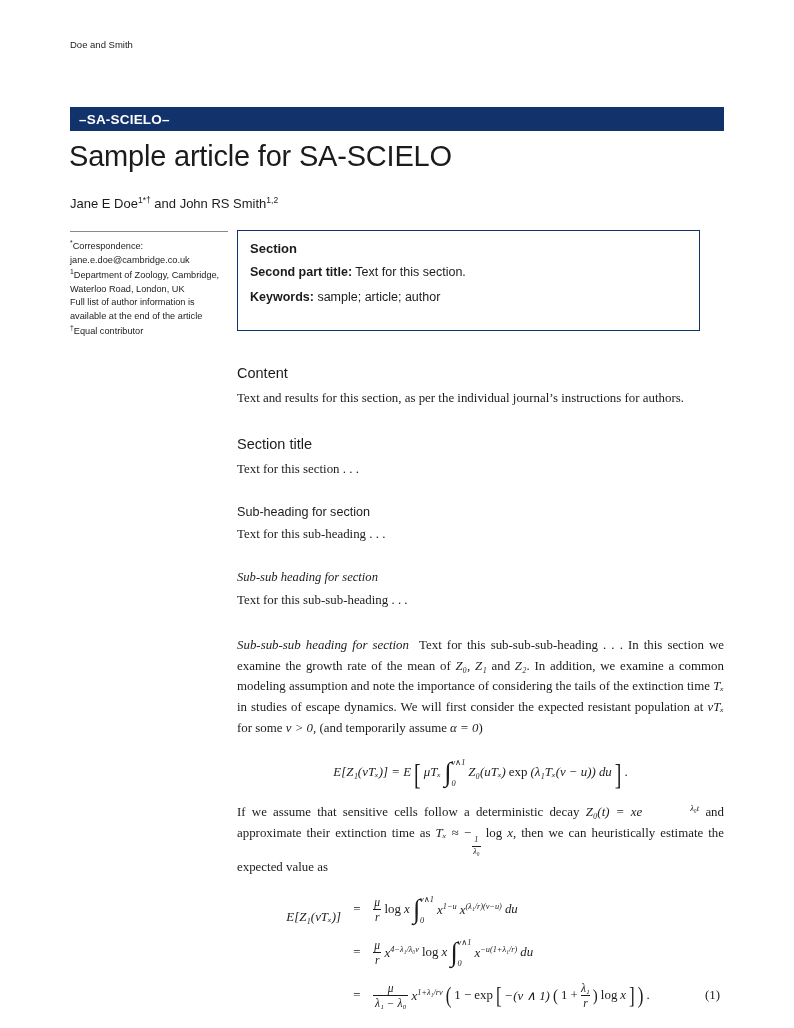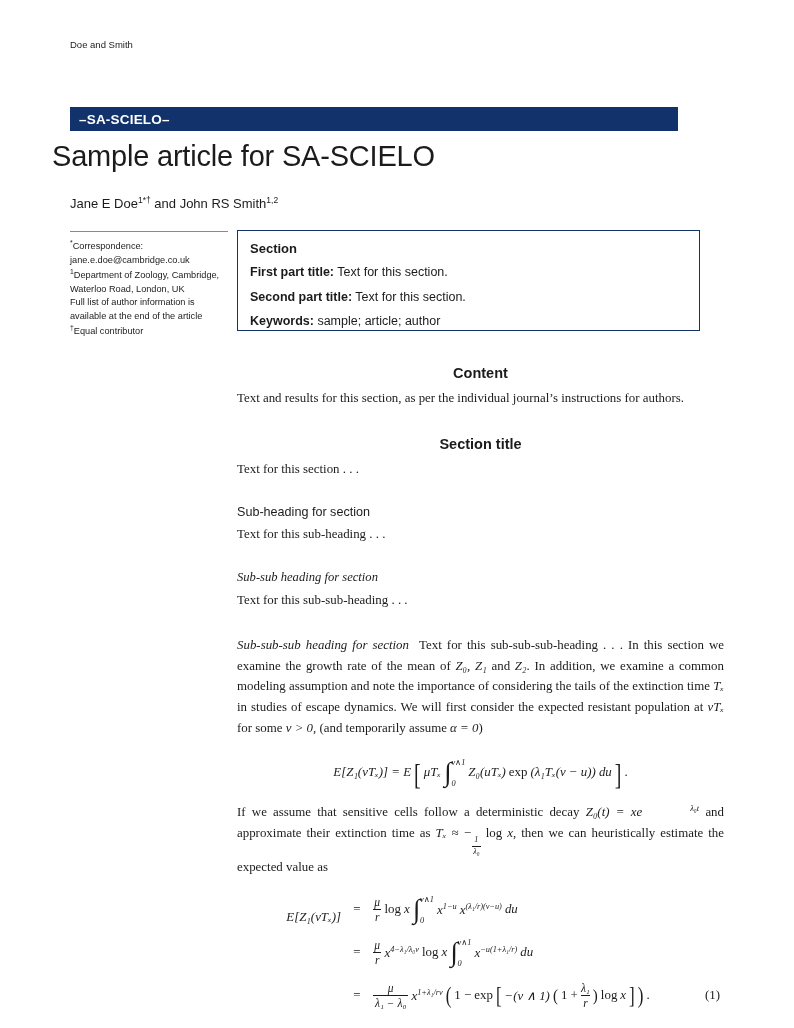--- a/index.html
+++ b/index.html
@@ -12,28 +12,28 @@
     background: var(--paper, #ffffff);
     color: var(--ink, #1b1b1b);
     overflow: hidden;
     font-family: "Liberation Serif", "DejaVu Serif", serif;
   }
   .sans { font-family: "Liberation Sans", "DejaVu Sans", sans-serif; }
 
   .running { position: absolute; left: 70px; top: 39px; font-size: 9.5px; }
 
   .banner {
-    position: absolute; left: 70px; top: 107px; width: 608px; height: 24px;
+    position: absolute; left: 70px; top: 107px; width: 654px; height: 24px;
     background: var(--navy, #12326b); color: #ffffff;
     display: flex; align-items: center; padding-left: 9px;
     font-weight: bold; font-size: 13.5px; letter-spacing: .2px;
   }
 
   .title {
-    position: absolute; left: 52px; top: 140px; margin: 0;
+    position: absolute; left: 69px; top: 140px; margin: 0;
     font-size: 29px; font-weight: 500; letter-spacing: -.2px;
   }
 
   .authors { position: absolute; left: 70px; top: 195px; font-size: 13px; }
   .authors sup { font-size: 8.5px; }
 
   .sidebar {
     position: absolute; left: 70px; top: 231px; width: 158px;
     border-top: 1px solid var(--rule, #8a8a8a); padding-top: 6px;
     font-size: 9.2px; line-height: 1.47;
@@ -46,21 +46,21 @@
     border: 1.5px solid var(--navy, #12326b); padding: 10px 12px;
     font-size: 12.5px;
   }
   .abshead { font-weight: bold; font-size: 13px; margin-bottom: 8px; }
   .absitem { margin: 0 0 7px; line-height: 1.4; }
   .absitem b { font-weight: bold; }
 
   .main { position: absolute; left: 237px; top: 361px; width: 487px; }
   .main p { margin: 0; font-size: 12.9px; line-height: 1.62; text-align: justify; }
 
-  h2.sec { font-size: 14.5px; margin: 4px 0 7px; font-weight: bold; text-align: center; }
+  h2.sec { font-size: 14.5px; margin: 4px 0 7px; font-weight: normal; }
   h2.sec2 { margin: 27px 0 7px; }
   .h3 { font-size: 12.6px; margin: 25px 0 5px; font-weight: normal; }
   .h4 { font-style: italic; }
   .p-gap { margin-top: 24px !important; }
 
   .mi { font-style: italic; font-family: Liberation Serif, serif; }
   .fn, .up, .dot { font-style: normal; }
   .isup { font-size: 8.5px; font-style: italic; margin-left: 48px; }
 
   .ifrac {
@@ -119,21 +119,20 @@
 
   <aside class="sidebar sans">
     <div class="side-item"><sup>*</sup><span>Correspondence: jane.e.doe@cambridge.co.uk</span></div>
     <div class="side-item"><sup>1</sup><span>Department of Zoology, Cambridge, Waterloo Road, London, UK</span></div>
     <div class="side-item">Full list of author information is available at the end of the article</div>
     <div class="side-item"><sup>†</sup><span>Equal contributor</span></div>
   </aside>
 
   <section class="absbox sans">
     <div class="abshead">Section</div>
-    <p class="absitem"><b>First part title:</b> <span>Text for this section.</span></p>
     <p class="absitem"><b>Second part title:</b> <span>Text for this section.</span></p>
     <p class="absitem"><b>Keywords:</b> <span>sample; article; author</span></p>
   </section>
 
   <main class="main">
 
     <h2 class="sec sans">Content</h2>
     <p>Text and results for this section, as per the individual journal’s instructions for authors.</p>
 
     <h2 class="sec sec2 sans">Section title</h2>

